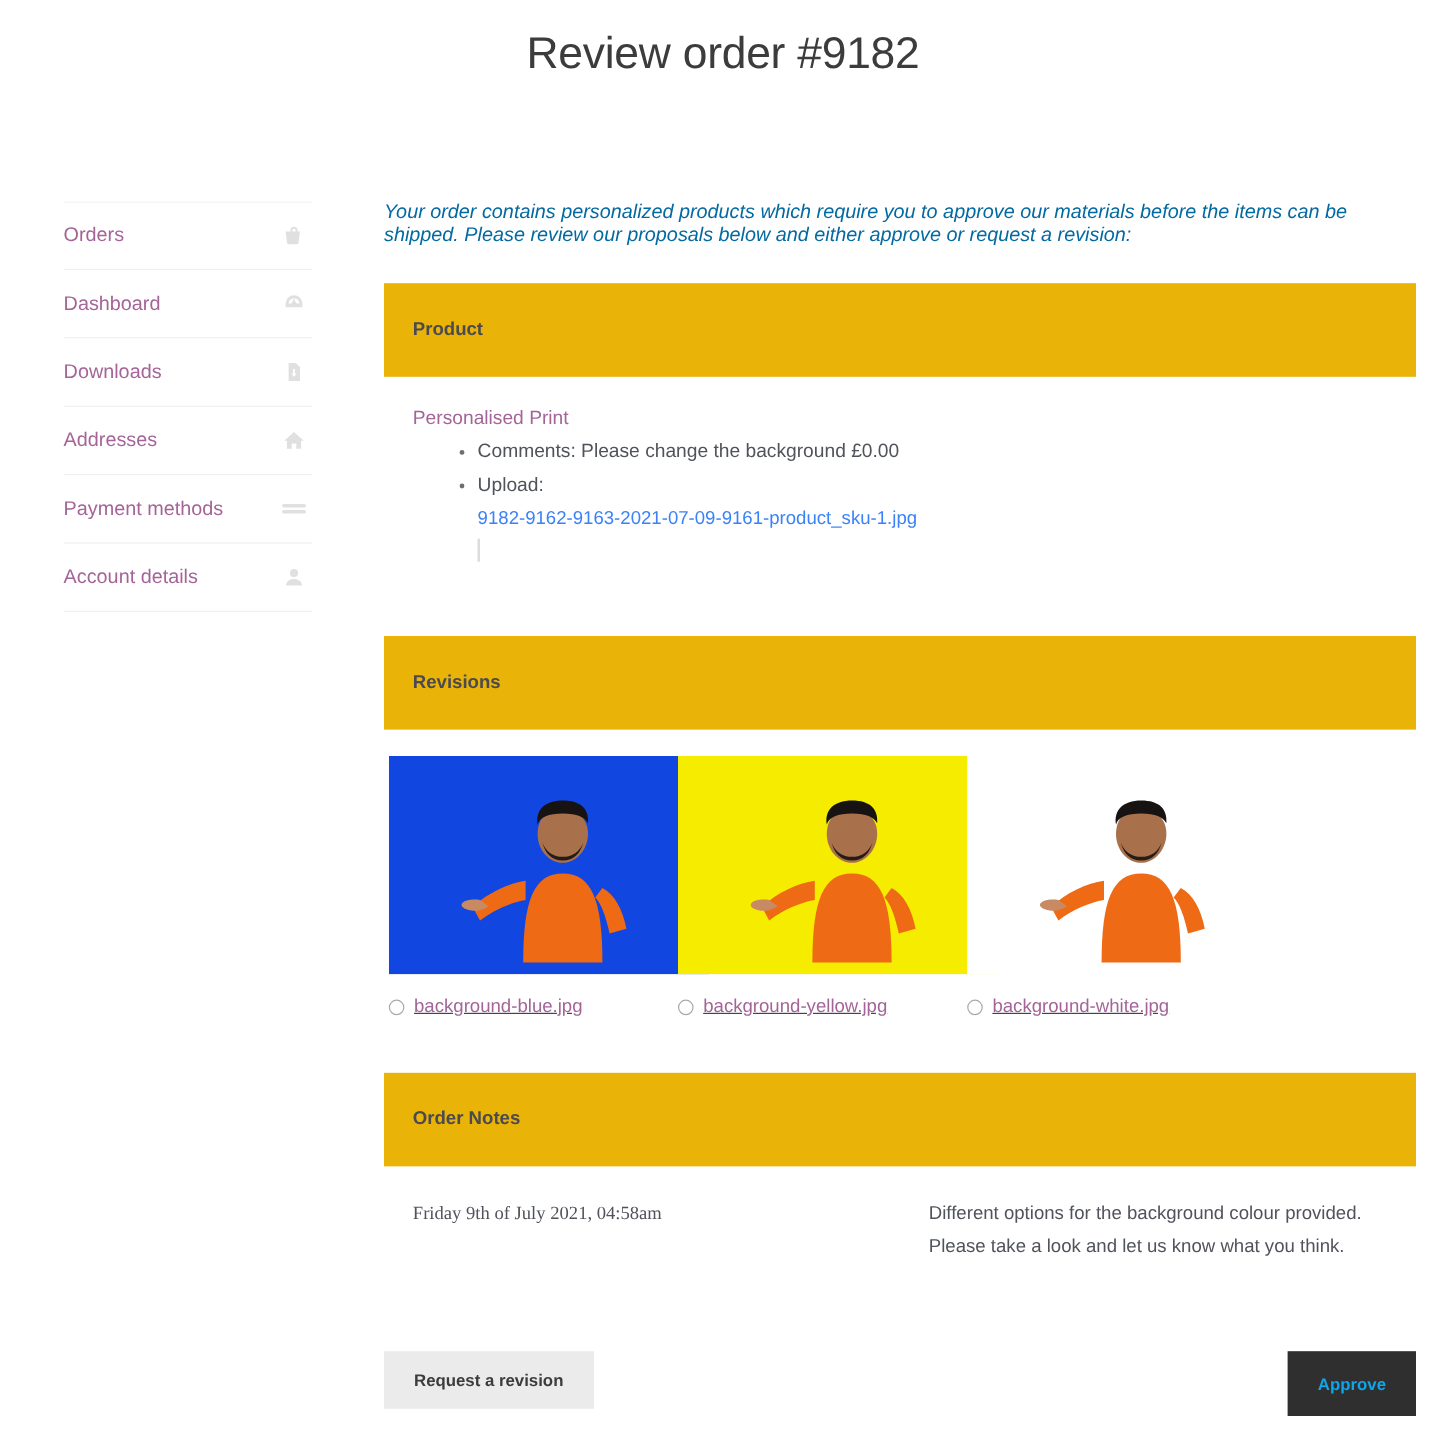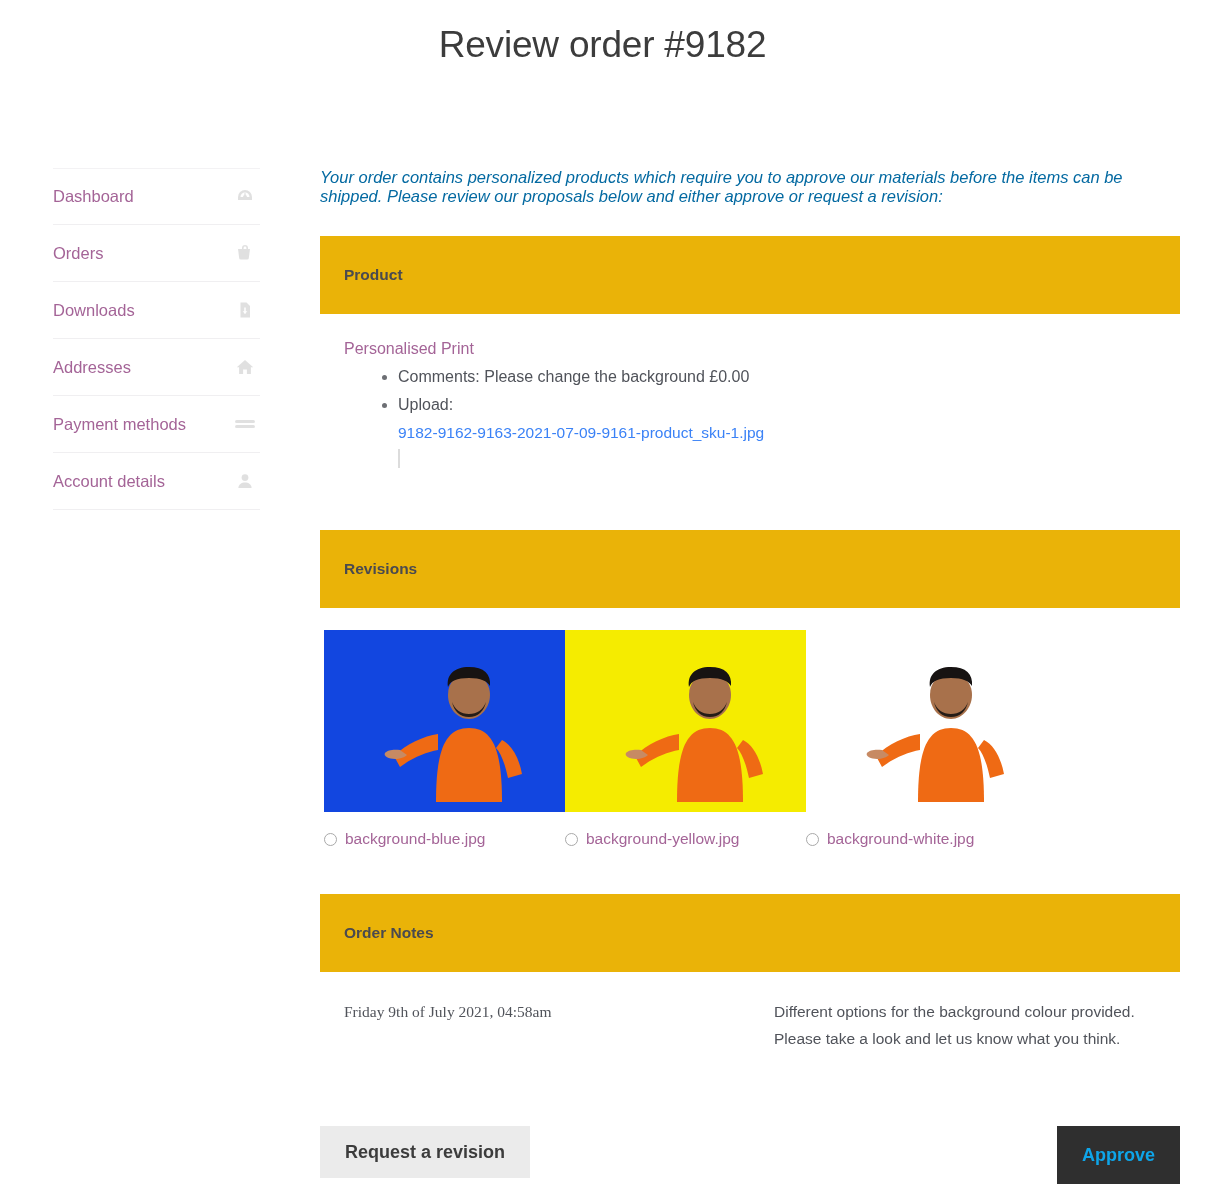--- a/index.html
+++ b/index.html
@@ -144,21 +144,21 @@
   
   .mini-person { position: absolute; left: 0; top: 0; width: 100%; height: 100%; }
 
   
   .revisions-body { padding: 22px 0 0 2px; }
   .rev-grid {
     display: flex;
     gap: 20px;
     padding-left: 2px;
   }
-  .rev-item { width: 221px; }
+  .rev-item { width: 221px; text-decoration: underline; }
   .rev-img {
     width: 267px;
     height: 182px;
     position: relative;
     overflow: hidden;
   }
   .rev-img.white { background: #ffffff; }
   .rev-caption {
     display: flex;
     align-items: center;
@@ -206,21 +206,21 @@
     top: 1126px;
     width: 860px;
     display: flex;
     justify-content: space-between;
     align-items: flex-start;
   }
   .btn {
     border: none;
     cursor: pointer;
     font-family: "Liberation Sans", sans-serif;
-    font-size: 18px;
+    font-size: 14px;
     font-weight: bold;
     line-height: 1;
   }
   .btn-secondary {
     background: #ebebeb;
     color: #3c3c3c;
     padding: 17px 25px;
   }
   .btn-primary {
     background: #2f2f2f;
@@ -232,34 +232,34 @@
 </head>
 <body>
 
 <h1 class="page-title">Review order #9182</h1>
 
 <div class="layout">
 
   <nav class="sidebar">
 
     <div class="nav-item">
+      <span class="nav-label">Orders</span>
+      <span class="nav-icon">
+        <svg width="20" height="20" viewBox="0 0 20 20" fill="currentColor">
+          <path d="M7 6V5a3 3 0 016 0v1h2l-1.2 9.2a1.6 1.6 0 01-1.6 1.4H5.8a1.6 1.6 0 01-1.6-1.4L3 6h4zm1.6 0h2.8V5a1.4 1.4 0 10-2.8 0v1z"></path>
+        </svg>
+      </span>
+    </div>
+
+    <div class="nav-item">
       <span class="nav-label">Dashboard</span>
       <span class="nav-icon">
         <svg width="20" height="20" viewBox="0 0 20 20" fill="currentColor">
           <path d="M10 3a7 7 0 00-7 7v3h14v-3a7 7 0 00-7-7zm0 2.5a4.5 4.5 0 014.5 4.5H12a2 2 0 10-4 0H5.5A4.5 4.5 0 0110 5.5z"></path>
           <rect x="9.3" y="6" width="1.4" height="5" rx="0.7"></rect>
-        </svg>
-      </span>
-    </div>
-
-    <div class="nav-item">
-      <span class="nav-label">Orders</span>
-      <span class="nav-icon">
-        <svg width="20" height="20" viewBox="0 0 20 20" fill="currentColor">
-          <path d="M7 6V5a3 3 0 016 0v1h2l-1.2 9.2a1.6 1.6 0 01-1.6 1.4H5.8a1.6 1.6 0 01-1.6-1.4L3 6h4zm1.6 0h2.8V5a1.4 1.4 0 10-2.8 0v1z"></path>
         </svg>
       </span>
     </div>
 
     <div class="nav-item">
       <span class="nav-label">Downloads</span>
       <span class="nav-icon">
         <svg width="20" height="20" viewBox="0 0 20 20" fill="currentColor">
           <path d="M5.5 2.5h6l3.5 3.5v11.5h-9.5z"></path>
           <rect x="9.2" y="7.5" width="1.6" height="6" fill="#fff"></rect>

